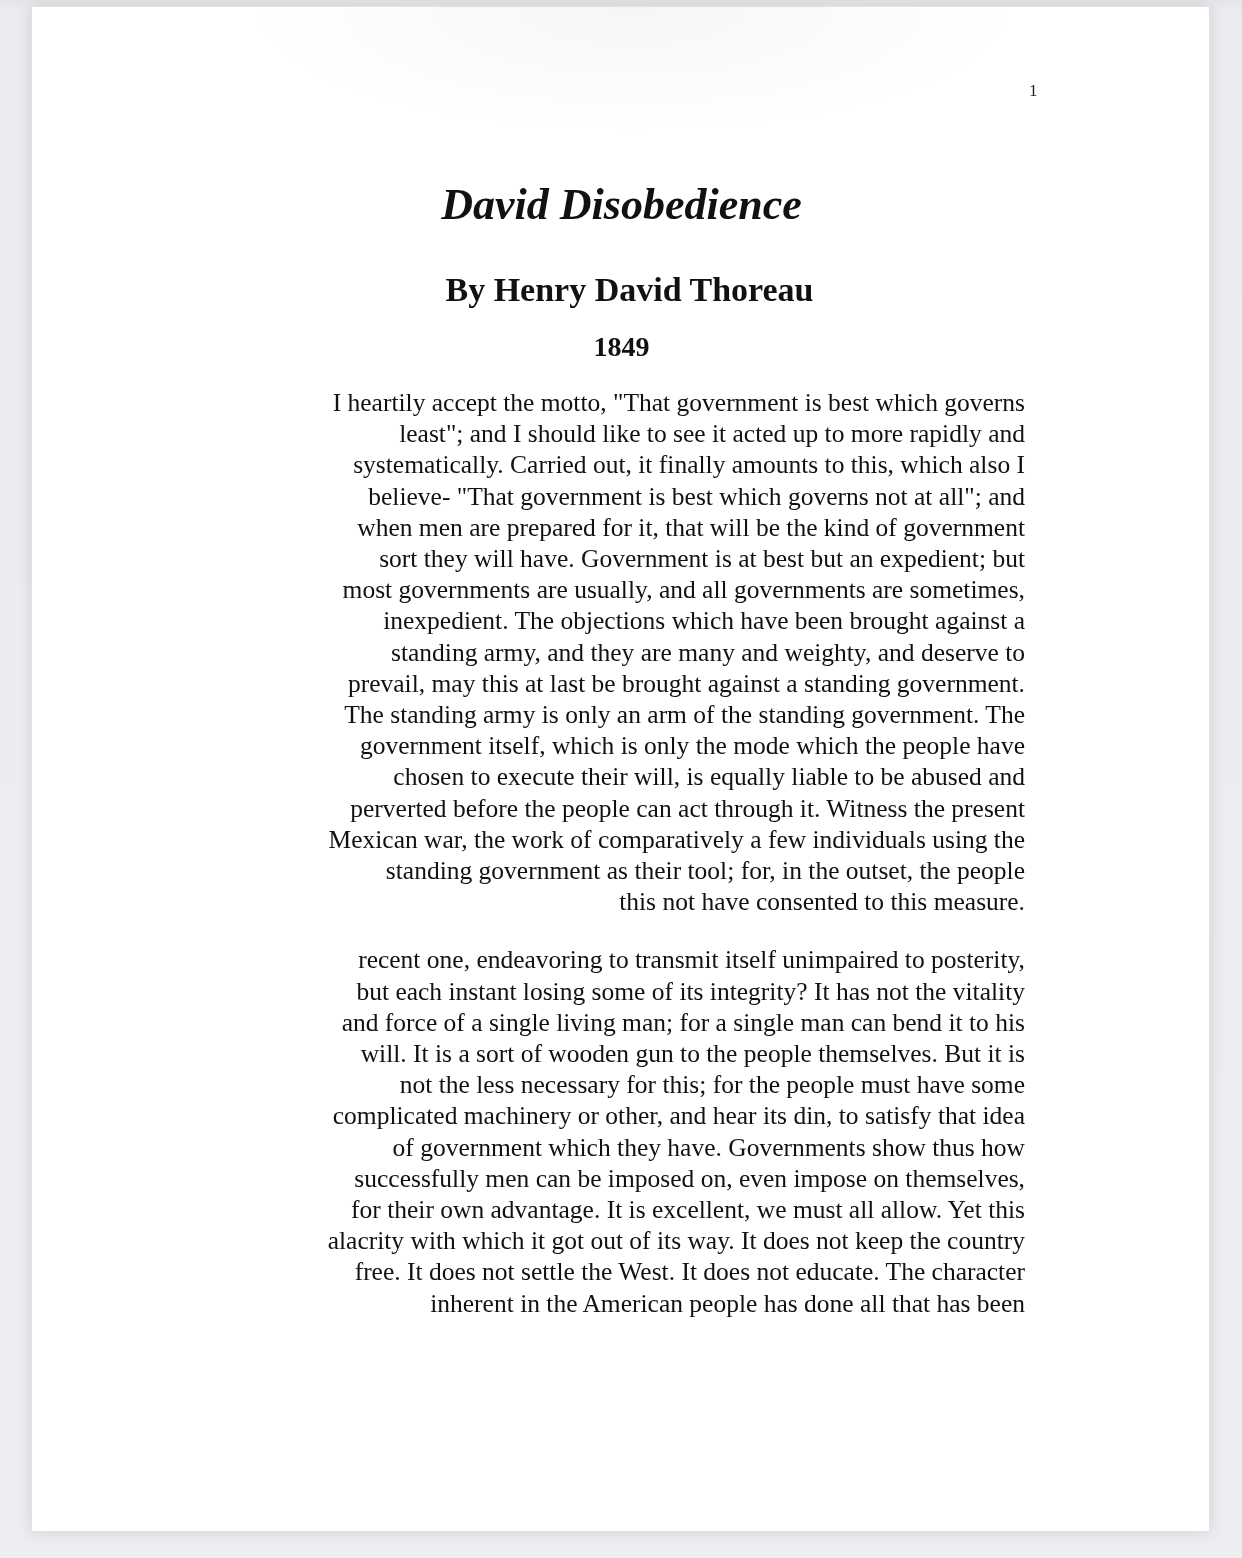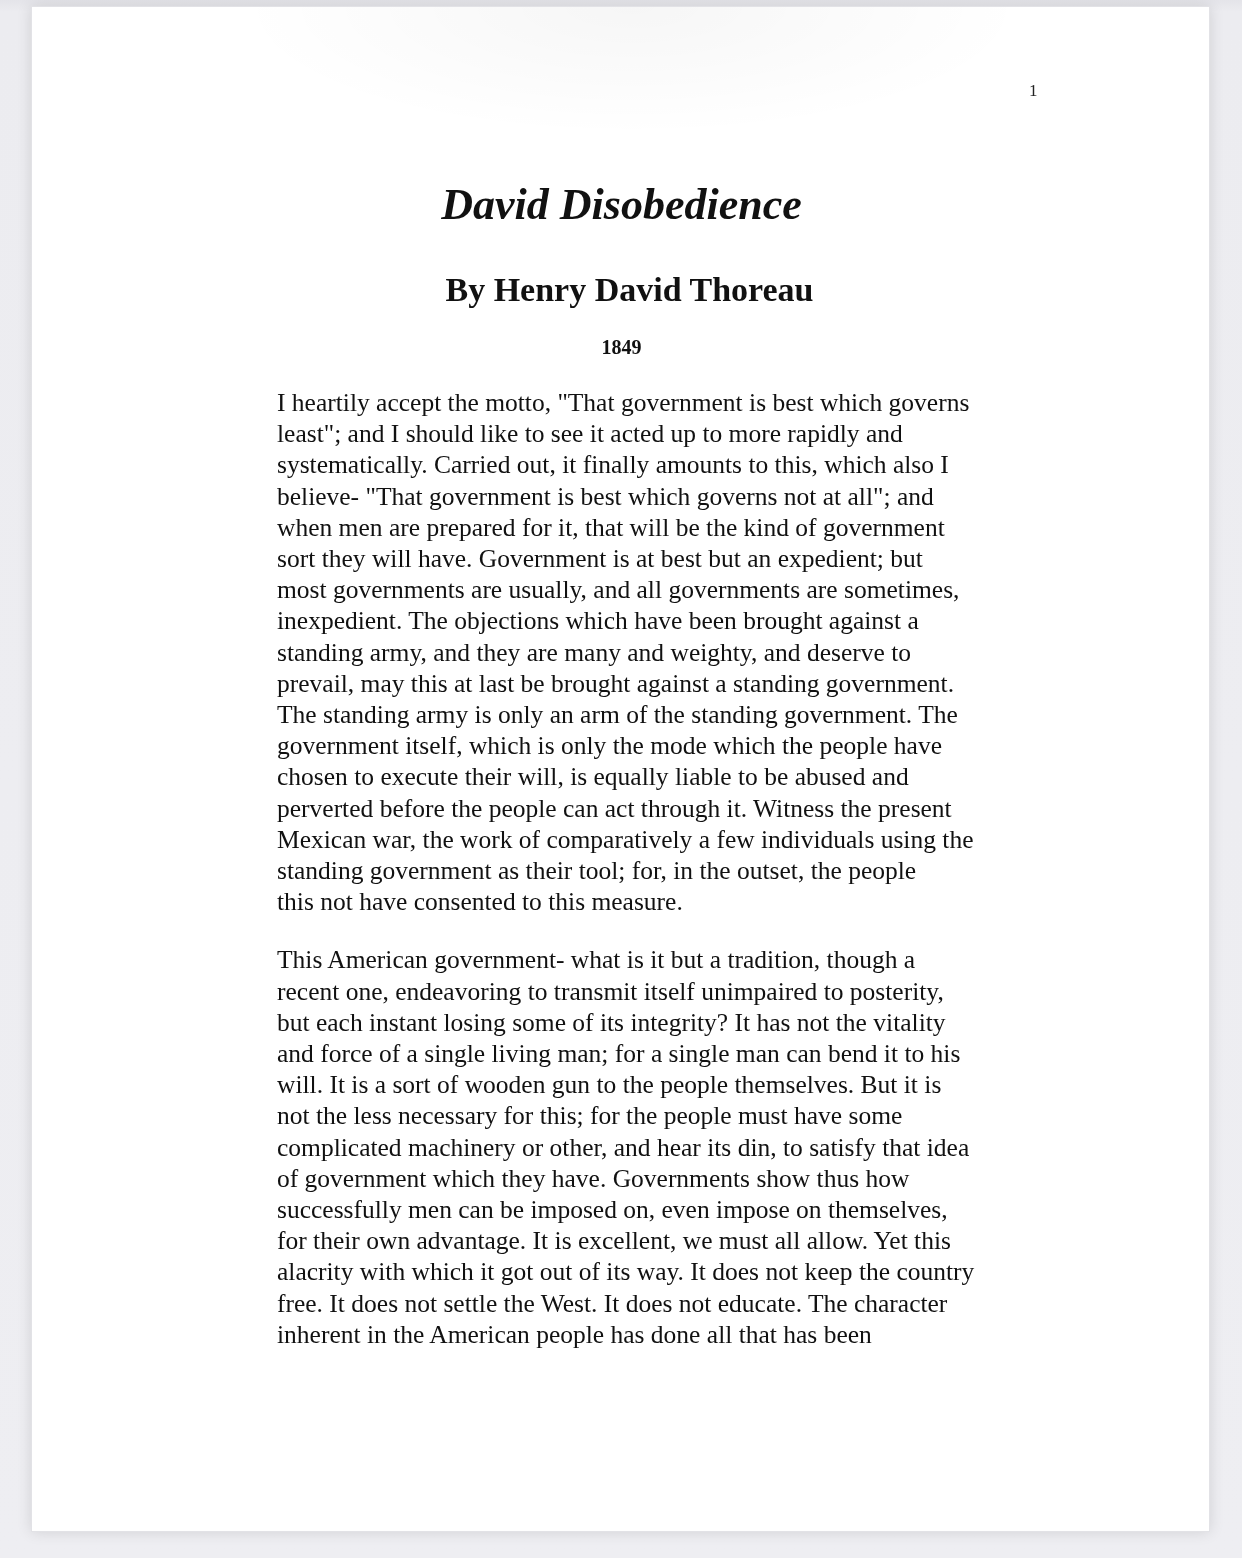--- a/index.html
+++ b/index.html
@@ -67,34 +67,35 @@
       line-height: 42px;
       margin: 8px;
       color: #111;
     }
     .year {
       position: absolute;
       left: 0;
       width: 1179px;
       top: 324px;
       text-align: center;
-      font-size: 20px;
+      font-size: 28px;
       font-weight: bold;
       line-height: 32px;
       margin: 0;
       color: #111;
     }
     .body-text {
       position: absolute;
       left: 233px;
       top: 380px;
       width: 760px;
     }
     .paragraph {
       margin: 0 0 27px 12px;
+      text-align: right;
     }
     .line {
       display: block;
       font-size: 25.5px;
       line-height: 31.2px;
       white-space: nowrap;
       color: #111;
     }
   </style>
 </head>
@@ -123,21 +124,20 @@
       <span class="line">prevail, may this at last be brought against a standing government.</span>
       <span class="line">The standing army is only an arm of the standing government. The</span>
       <span class="line">government itself, which is only the mode which the people have</span>
       <span class="line">chosen to execute their will, is equally liable to be abused and</span>
       <span class="line">perverted before the people can act through it. Witness the present</span>
       <span class="line">Mexican war, the work of comparatively a few individuals using the</span>
       <span class="line">standing government as their tool; for, in the outset, the people</span>
       <span class="line">this not have consented to this measure.</span>
     </p>
     <p class="paragraph">
-      <span class="line">This American government- what is it but a tradition, though a</span>
       <span class="line">recent one, endeavoring to transmit itself unimpaired to posterity,</span>
       <span class="line">but each instant losing some of its integrity? It has not the vitality</span>
       <span class="line">and force of a single living man; for a single man can bend it to his</span>
       <span class="line">will. It is a sort of wooden gun to the people themselves. But it is</span>
       <span class="line">not the less necessary for this; for the people must have some</span>
       <span class="line">complicated machinery or other, and hear its din, to satisfy that idea</span>
       <span class="line">of government which they have. Governments show thus how</span>
       <span class="line">successfully men can be imposed on, even impose on themselves,</span>
       <span class="line">for their own advantage. It is excellent, we must all allow. Yet this</span>
       <span class="line">alacrity with which it got out of its way. It does not keep the country</span>

